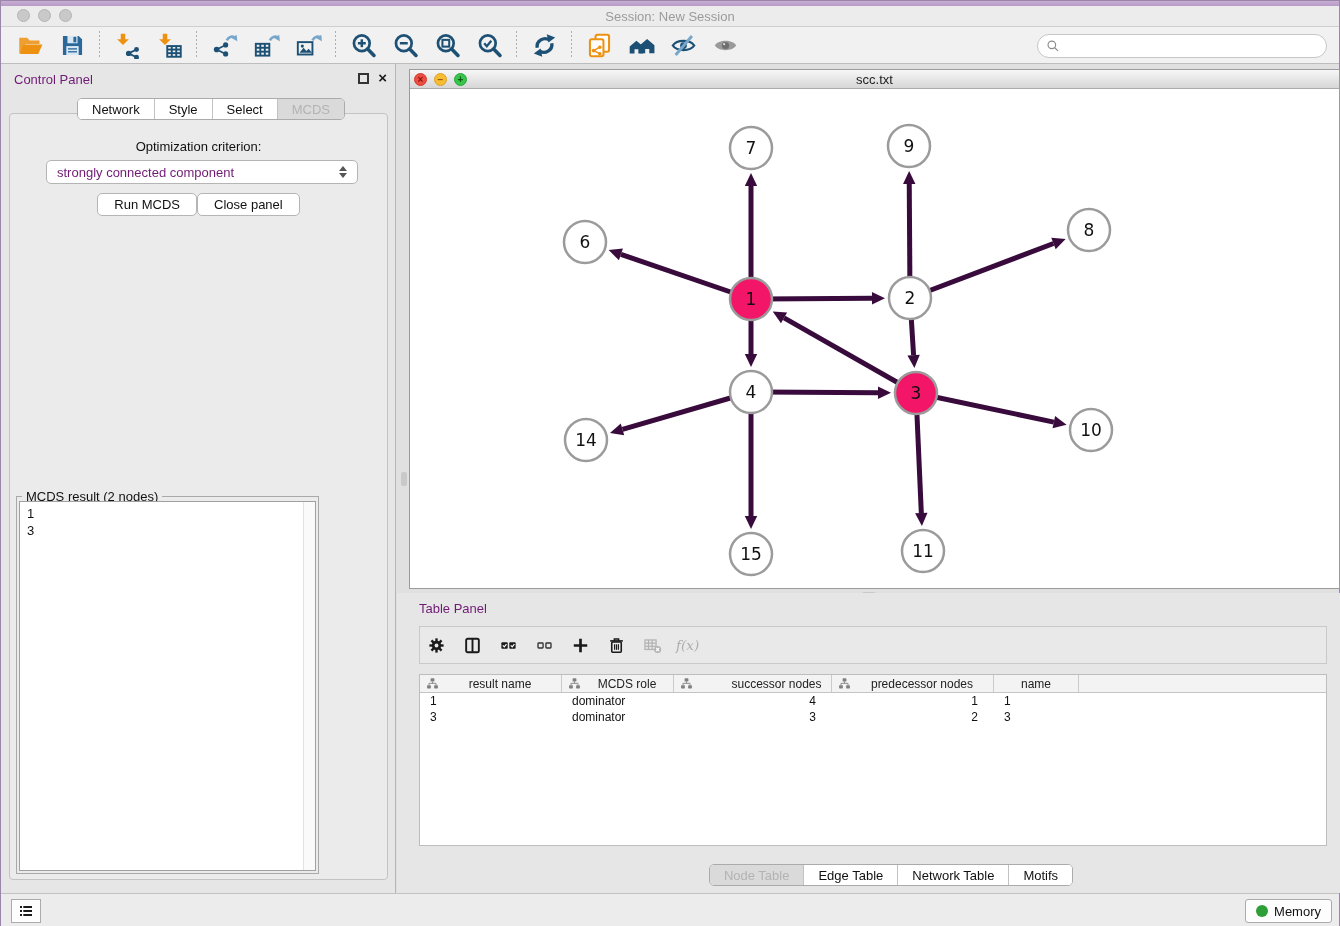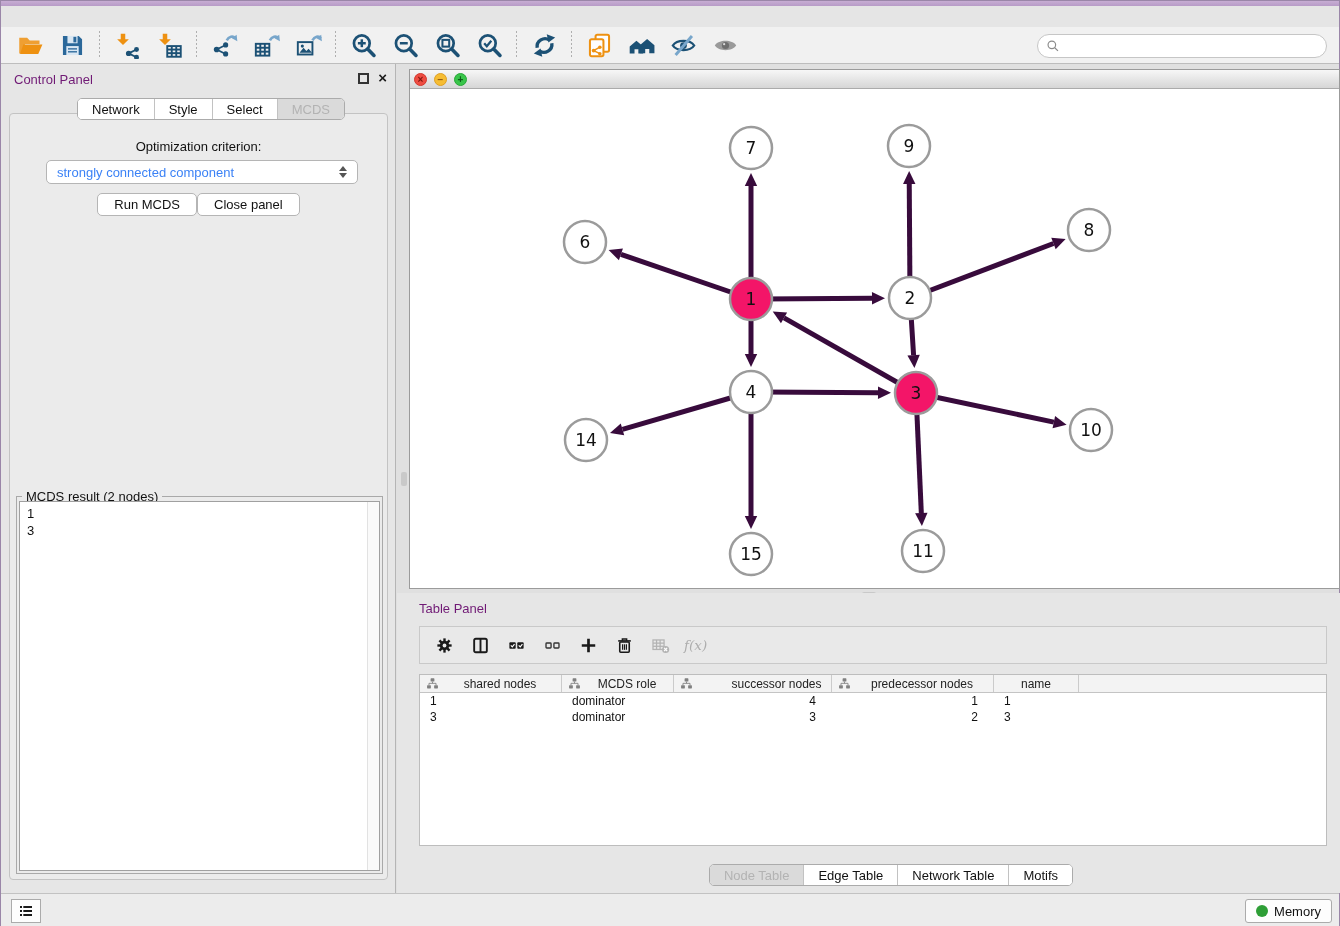--- a/index.html
+++ b/index.html
@@ -34,28 +34,28 @@
 
   .seg-tabs { position:absolute; display:flex; border:1px solid #ABABAB; border-radius:5px; overflow:hidden; background:#fff; }
   .cp-tabs { left:76px; top:34px; height:22px; }
   .seg-tab { font-size:13px; color:#111; background:#fff; padding:3px 14px; border-right:1px solid #C2C2C2; cursor:pointer; white-space:nowrap; }
   .seg-tab:last-child { border-right:none; }
   .seg-tab.selected { background:#DADADA; color:#B3B3B3; }
 
   .cp-inner { position:absolute; left:8px; top:49px; width:379px; height:767px; background:#EBEBEB; border:1px solid #C3C3C3; border-radius:4px; }
   .opt-label { position:absolute; left:0; width:100%; top:25px; text-align:center; font-size:13px; color:#111; }
   .combo { position:absolute; left:36px; top:46px; width:312px; height:24px; background:#fff; border:1px solid #B5B5B5; border-radius:5px; display:flex; align-items:center; padding:0 10px; cursor:pointer; }
-  .combo-text { flex:1; font-size:13px; color:#3b82f6; }
+  .combo-text { flex:1; font-size:13px; color:#701a75; }
   .combo-arrows { display:flex; flex-direction:column; gap:2px; align-items:center; }
   .combo-arrows .up { width:0; height:0; border-left:4px solid transparent; border-right:4px solid transparent; border-bottom:5px solid #555; }
   .combo-arrows .down { width:0; height:0; border-left:4px solid transparent; border-right:4px solid transparent; border-top:5px solid #555; }
   .btn-row { position:absolute; left:0; top:79px; width:100%; display:flex; justify-content:center; }
   .mac-btn { background:#fff; border:1px solid #B5B5B5; border-radius:5px; font-size:13px; color:#111; padding:3px 16px; height:23px; cursor:pointer; font-family:"Liberation Sans",sans-serif; }
 
-  .result-group { position:absolute; left:6px; top:382px; width:367px; height:378px; border:1px solid #A9A9A9;padding-left:35px; }
+  .result-group { position:absolute; left:6px; top:382px; width:303px; height:378px; border:1px solid #A9A9A9;padding-left:35px; }
   .result-legend { position:absolute; left:5px; top:-8px; background:#EBEBEB; padding:0 4px; font-size:13px; color:#111; }
   .result-area { position:absolute; left:2px; top:4px; right:2px; bottom:2px; background:#fff; border:1px solid #A0A0A0; font-size:13px; color:#111; padding:3px 0 0 7px; line-height:17px; white-space:pre; }
   .result-scroll { position:absolute; right:3px; top:5px; bottom:3px; width:12px; background:#FAFAFA; border-left:1px solid #E2E2E2; }
 
   
   .right-area { position:absolute; left:396px; top:0; width:944px; height:829px; }
 
   .net-window { position:absolute; left:12px; top:5px; width:931px; height:520px; border:1px solid #9B9B9B; background:#fff; }
   .net-titlebar { position:absolute; left:0; top:0; width:100%; height:19px; background:linear-gradient(#F7F7F7,#D6D6D6); border-bottom:1px solid #ABABAB; }
   .net-title { position:absolute; left:0; right:0; top:2px; text-align:center; font-size:13px; color:#222; }
@@ -66,21 +66,21 @@
   .nl-max { background:#39C54A; border:1px solid #28A738; color:#0D5C18; }
   .net-canvas { position:absolute; left:0; top:19px; width:929px; height:499px; background:#fff; overflow:hidden; }
   .net-canvas svg text { font-family:"DejaVu Sans",sans-serif; }
 
   .divider-thumb-v { position:absolute; left:-9px; top:402px; width:6px; height:14px; background:#C9C9C9; border-radius:2px; }
   .divider-thumb-h { position:absolute; left:452px; top:522px; width:14px; height:6px; background:#C9C9C9; border-radius:2px; }
 
   
   .table-panel { position:absolute; left:0px; top:529px; width:988px; height:300px; background:#E6E6E6; }
   .tp-float { right:33px; } .tp-close { right:15px; }
-  .tp-toolbar { position:absolute; left:22px; top:33px; width:908px; height:38px; background:#E9E9E9; border:1px solid #C9C9C9; display:flex; align-items:center; padding-left:8px; gap:4px; }
+  .tp-toolbar { position:absolute; left:22px; top:33px; width:908px; height:38px; background:#E9E9E9; border:1px solid #C9C9C9; display:flex; align-items:center; gap:4px; }
   .tp-btn { background:none; border:none; width:32px; height:30px; display:flex; align-items:center; justify-content:center; cursor:pointer; }
   .tp-btn svg { width:19px; height:19px; }
   .tp-btn.wide svg { width:32px; }
 
   .data-table { position:absolute; left:22px; top:81px; width:908px; height:172px; background:#fff; border:1px solid #BDBDBD; border-top:none; overflow:hidden; }
   .dt-header { display:flex; height:19px; background:#F3F3F3; border-top:1px solid #BDBDBD; border-bottom:1px solid #C4C4C4; }
   .dt-hcell { display:flex; align-items:center; border-right:1px solid #CBCBCB; font-size:12px; color:#222; overflow:hidden; }
   .dt-hcell svg { width:13px; height:13px; margin-left:6px; flex:none; }
   .dt-hcell span { flex:1; text-align:center; padding:0 4px; white-space:nowrap; }
   .dt-row { display:flex; height:16px; font-size:12px; color:#111; }
@@ -96,20 +96,28 @@
   .memory-btn { position:absolute; right:7px; top:5px; height:24px; background:#FDFDFD; border:1px solid #ABABAB; border-radius:3px; display:flex; align-items:center; gap:6px; padding:0 10px; font-size:13px; color:#111; cursor:pointer; font-family:"Liberation Sans",sans-serif;justify-content:flex-end; }
   .mem-dot { width:12px; height:12px; border-radius:50%; background:#2E9E36; }
 </style>
 </head>
 <body>
 
 <div class="app">
 
   <div class="top-strip"></div>
 
+  <div class="titlebar">
+    <div class="traffic">
+      <div class="tl"></div>
+      <div class="tl"></div>
+      <div class="tl"></div>
+    </div>
+    <div class="win-title">Session: New Session</div>
+  </div>
 
   <div class="toolbar">
     <div id="main-toolbar-icons" style="display:flex;align-items:center;">
         <button class="tb-btn">
           <svg viewBox="0 0 24 24">
             <path d="M2 5h7l2.3 2.6H20v3H7.2L4.6 19H2z" fill="#EE9111" opacity=".85"></path>
             <path d="M5.6 11H22.6L18.9 19.5H2.7z" fill="#EE9111"></path>
           </svg>
         </button>
         <button class="tb-btn">
@@ -314,20 +322,21 @@
 
     <div class="right-area">
 
       <div class="net-window">
         <div class="net-titlebar">
           <div class="net-lights">
             <div class="nl nl-close">×</div>
             <div class="nl nl-min">−</div>
             <div class="nl nl-max">+</div>
           </div>
+          <div class="net-title">scc.txt</div>
         </div>
         <div class="net-canvas">
           <svg id="graph-svg" width="929" height="499">
               <line x1="341" y1="210" x2="341" y2="97" stroke="#380B3C" stroke-width="5"></line>
               <polygon points="341,84 347.2,97 334.8,97" fill="#380B3C"></polygon>
               <line x1="341" y1="210" x2="210.94024870577482" y2="165.34092877246485" stroke="#380B3C" stroke-width="5"></line>
               <polygon points="198.64490046432553,161.11903208714793 212.9537686633875,159.47699345731212 208.92672874816213,171.20486408761758" fill="#380B3C"></polygon>
               <line x1="341" y1="210" x2="462.0007515302541" y2="209.23898898408643" stroke="#380B3C" stroke-width="5"></line>
               <polygon points="475.00049442779874,209.1572295947937 462.0397444697629,215.43886636599234 461.96175859074526,203.03911160218053" fill="#380B3C"></polygon>
               <line x1="341" y1="210" x2="341" y2="265" stroke="#380B3C" stroke-width="5"></line>
@@ -459,21 +468,21 @@
           <div class="dt-header" id="table-header">
               <div class="dt-hcell" style="width: 142px;">
                 <svg viewBox="0 0 24 24" style="width: 13px; height: 13px; margin-left: 6px; flex: 0 0 auto;">
                   <g fill="#808080">
                     <rect x="8.5" y="2.5" width="7" height="6" rx="1"></rect>
                     <rect x="2" y="15" width="7" height="6" rx="1"></rect>
                     <rect x="15" y="15" width="7" height="6" rx="1"></rect>
                   </g>
                   <path d="M12 8.5v3.2M5.5 15v-3.3h13V15" stroke="#808080" stroke-width="1.6" fill="none"></path>
                 </svg>
-                <span>shared nodes</span>
+                <span>result name</span>
               </div>
               <div class="dt-hcell" style="width: 112px;">
                 <svg viewBox="0 0 24 24" style="width: 13px; height: 13px; margin-left: 6px; flex: 0 0 auto;">
                   <g fill="#808080">
                     <rect x="8.5" y="2.5" width="7" height="6" rx="1"></rect>
                     <rect x="2" y="15" width="7" height="6" rx="1"></rect>
                     <rect x="15" y="15" width="7" height="6" rx="1"></rect>
                   </g>
                   <path d="M12 8.5v3.2M5.5 15v-3.3h13V15" stroke="#808080" stroke-width="1.6" fill="none"></path>
                 </svg>

